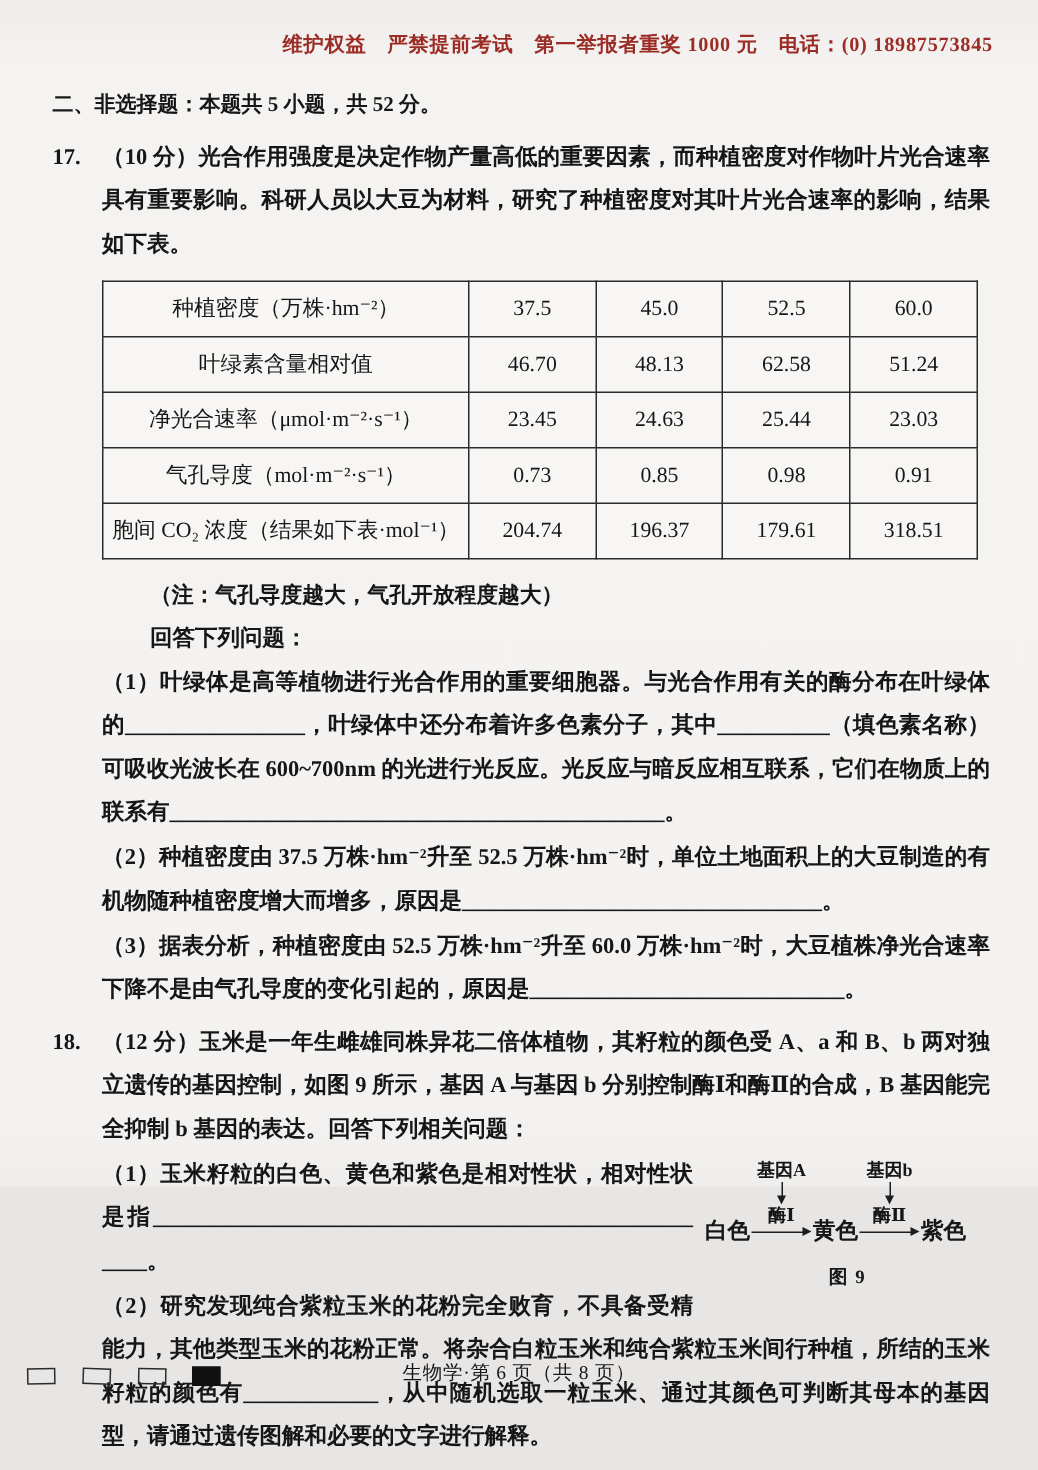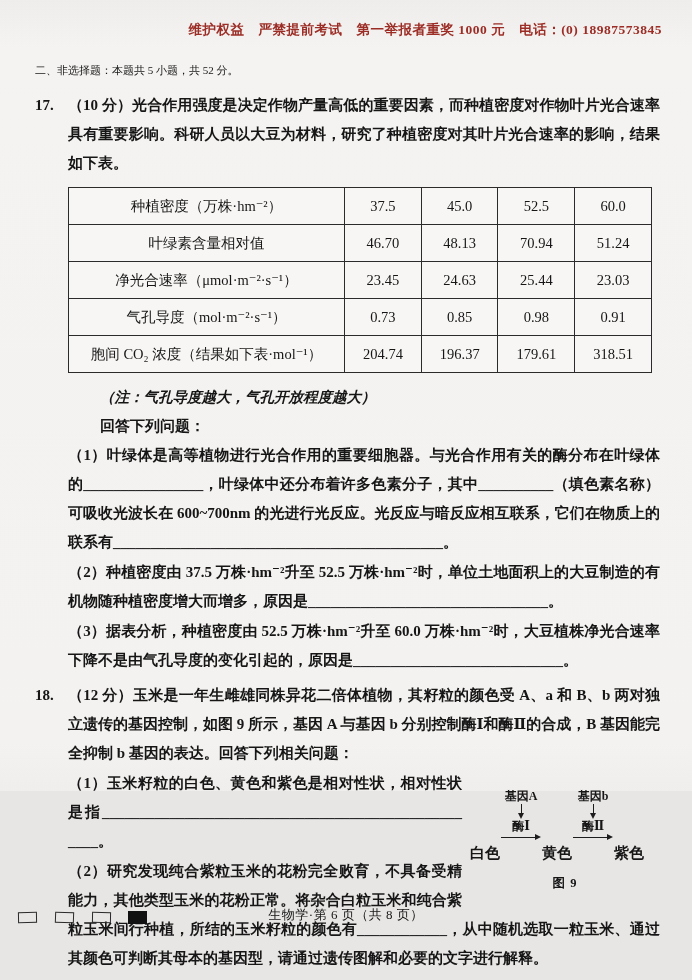--- a/index.html
+++ b/index.html
@@ -21,22 +21,22 @@
     margin-right:30px;
     text-align:right;
     font-size:13.5px;
     font-weight:bold;
     color:#9c2d26;
     letter-spacing:0.5px;
     line-height:18px;
   }
   .section-heading{
     margin:17px 32px 0 35px;
-    font-size:11px;
-    font-weight:normal;
+    font-size:14px;
+    font-weight:bold;
     line-height:29px;
   }
   .question{
     margin:6px 32px 0 35px;
     font-size:15px;
     line-height:29px;
     font-weight:600;
   }
   .q-intro{position:relative;padding-left:33px;text-align:justify;}
   .q-num{position:absolute;left:0;top:0;font-weight:bold;}
@@ -47,48 +47,47 @@
     table-layout:fixed;
     background:#f7f6f4;
   }
   .data-table td{
     border:1.6px solid #2b2b2b;
     height:36px;
     text-align:center;
     vertical-align:middle;
     font-size:14.5px;
     font-weight:500;
-    padding:0 18px;
+    padding:0 2px;
   }
   .data-table td.rowlabel{width:41%;}
   .note-line{
     margin:10px 0 0 65px;
     font-size:14.5px;
-    font-style:italic;
     line-height:28px;
   }
   .prompt-line{
     margin:1px 0 0 65px;
     line-height:28px;
   }
   .sub-para{
     margin:1px 0 0 33px;
     text-align:justify;
     word-break:break-all;
   }
   .q18-body{margin-top:1px;}
   .figure{
     float:right;
     width:190px;
     margin:4px 0 2px 8px;
     font-weight:bold;
   }
   .fig-main{display:flex;align-items:flex-end;justify-content:flex-start;}
   .fig-term{font-size:15px;line-height:17px;white-space:nowrap;}
-  .fig-step{display:flex;flex-direction:column;align-items:center;margin:16px 1px;}
+  .fig-step{display:flex;flex-direction:column;align-items:center;margin:0 1px;}
   .fig-gene{font-size:12px;line-height:14px;white-space:nowrap;}
   .varrow{position:relative;width:9px;height:15px;margin:1px 0;}
   .varrow::before{content:'';position:absolute;left:4px;top:0;bottom:4px;border-left:1.6px solid #1d1d1d;}
   .varrow::after{content:'';position:absolute;left:1px;bottom:0;border-top:6px solid #1d1d1d;border-left:3.5px solid transparent;border-right:3.5px solid transparent;}
   .fig-enz{font-size:12px;line-height:13px;white-space:nowrap;}
   .harrow{position:relative;width:40px;height:10px;margin-bottom:3px;}
   .harrow::before{content:'';position:absolute;left:0;right:4px;top:4px;border-top:1.6px solid #1d1d1d;}
   .harrow::after{content:'';position:absolute;right:0;top:1px;border-left:6px solid #1d1d1d;border-top:3.5px solid transparent;border-bottom:3.5px solid transparent;}
   .fig-caption{text-align:center;font-size:12.5px;margin-top:7px;letter-spacing:1px;}
   .footer-line{
@@ -126,21 +125,21 @@
           <td class="rowlabel">种植密度（万株·hm⁻²）</td>
           <td>37.5</td>
           <td>45.0</td>
           <td>52.5</td>
           <td>60.0</td>
         </tr>
         <tr>
           <td class="rowlabel">叶绿素含量相对值</td>
           <td>46.70</td>
           <td>48.13</td>
-          <td>70.94</td>
+          <td>62.58</td>
           <td>51.24</td>
         </tr>
         <tr>
           <td class="rowlabel">净光合速率（μmol·m⁻²·s⁻¹）</td>
           <td>23.45</td>
           <td>24.63</td>
           <td>25.44</td>
           <td>23.03</td>
         </tr>
         <tr>

